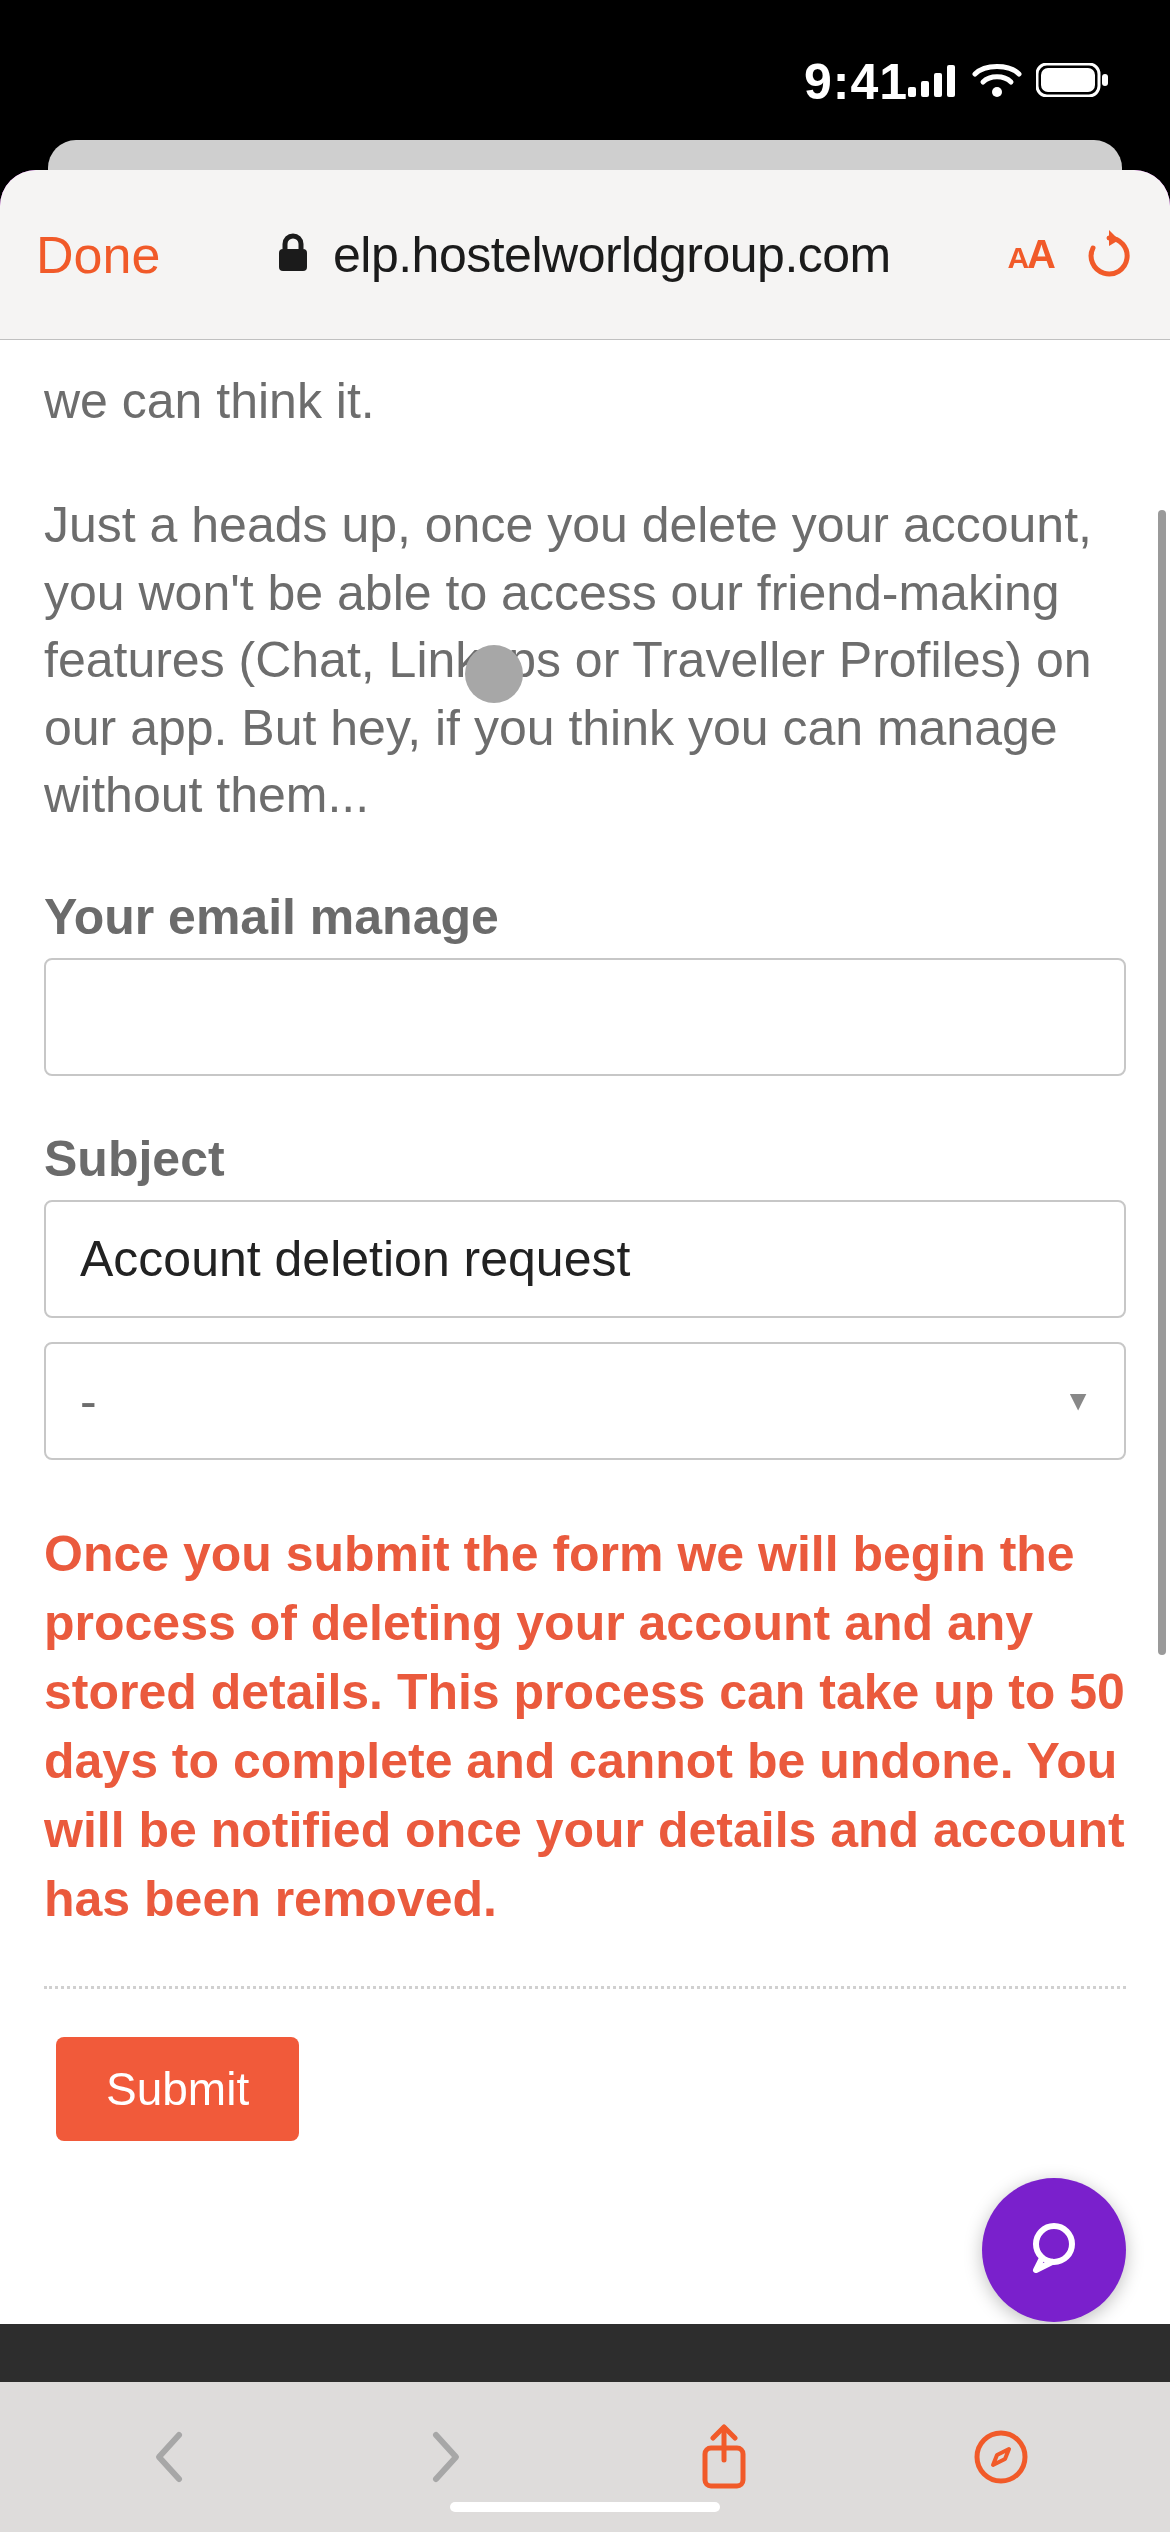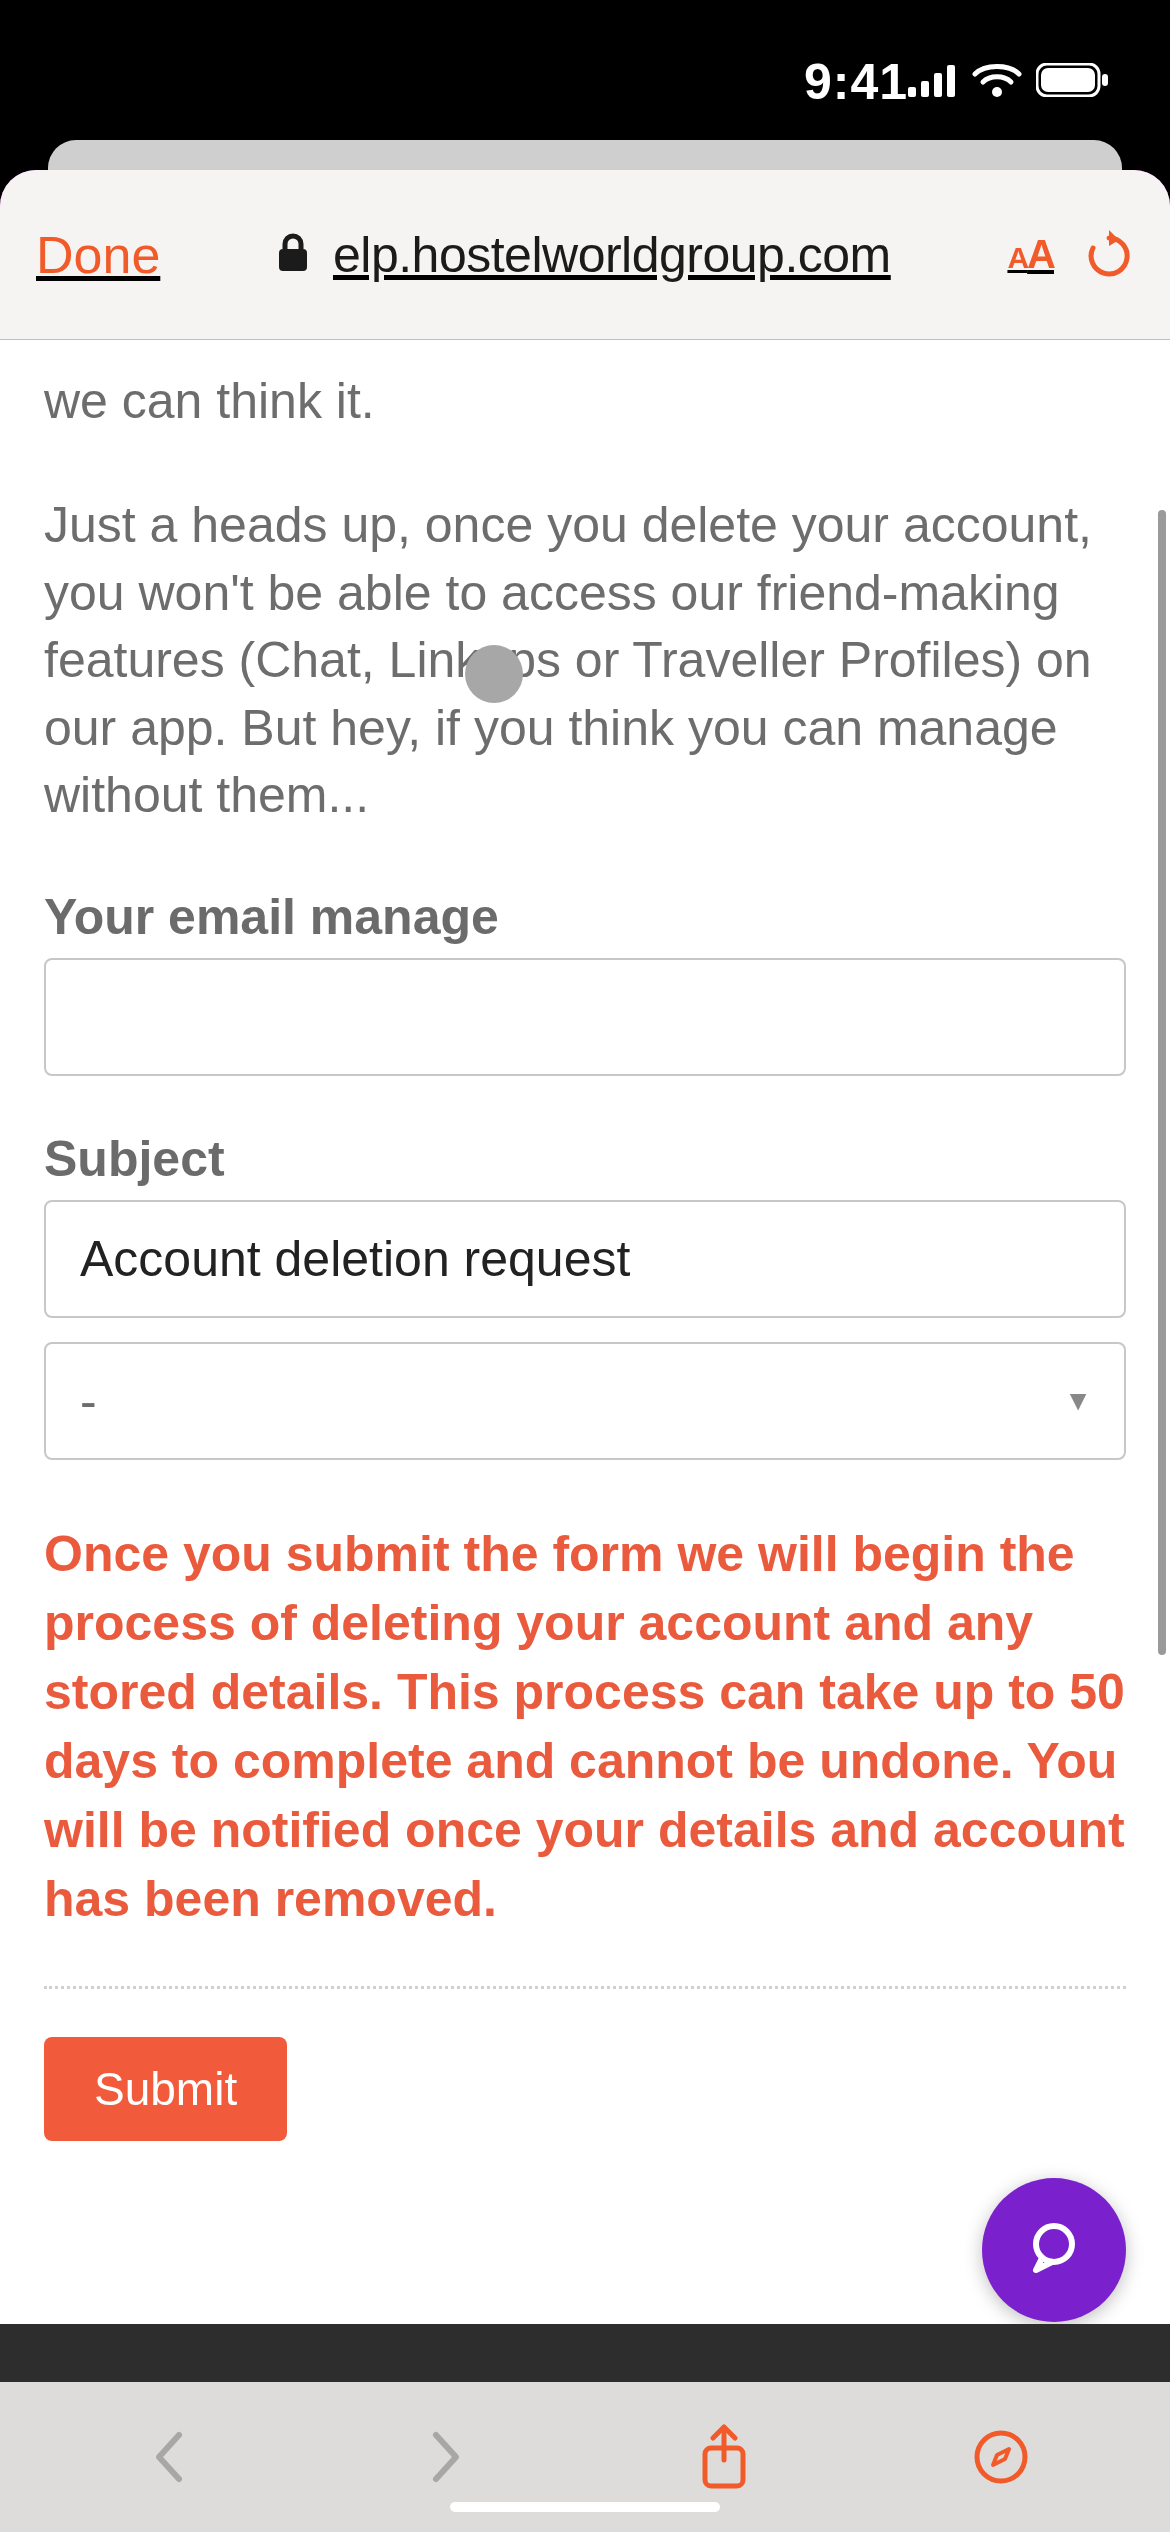--- a/index.html
+++ b/index.html
@@ -8,21 +8,21 @@
 
   
   .status-bar { position: absolute; top: 12px; left: 0; right: 0; height: 140px; display: flex; align-items: center; justify-content: flex-end; padding: 0 60px 0 120px; color: #fff; }
   .sb-time { font-size: 50px; font-weight: 600; letter-spacing: 1px; }
   .sb-right { display: flex; align-items: center; gap: 14px; }
 
   
   .behind-panel { position: absolute; top: 140px; left: 48px; right: 48px; height: 80px; background: #cfcfcf; border-top-left-radius: 28px; border-top-right-radius: 28px; }
 
   
-  .sheet { position: absolute; top: 170px; left: 0; right: 0; bottom: 0; background: #d946ef; border-top-left-radius: 36px; border-top-right-radius: 36px; overflow: hidden; text-decoration: underline; }
+  .sheet { position: absolute; top: 170px; left: 0; right: 0; bottom: 0; background: #d946ef; border-top-left-radius: 36px; border-top-right-radius: 36px; overflow: hidden; }
 
   
   .browser-bar { height: 170px; display: flex; align-items: center; padding: 0 36px; gap: 30px; border-bottom: 1px solid #c0c0c0; background: #f5f4f3; }
   .done { color: #f15a29; font-size: 52px; font-weight: 400; }
   .url-wrap { flex: 1; display: flex; align-items: center; justify-content: center; gap: 24px; }
   .url-text { font-size: 50px; font-weight: 500; color: #1b1b1b; letter-spacing: -0.5px; }
   .aa { color: #f15a29; font-size: 40px; font-weight: 600; display: flex; align-items: baseline; letter-spacing: -2px; }
   .aa .small { font-size: 30px; }
   .reload { width: 50px; height: 50px; display: flex; align-items: center; justify-content: center; }
 
@@ -34,21 +34,21 @@
   .truncated-line { margin-top: 26px; color: #6d6d6d; font-size: 50px; line-height: 1.4; }
   .para-gray { margin-top: 56px; color: #6d6d6d; font-size: 50px; line-height: 1.35; }
   .label { margin-top: 54px; color: #6b6b6b; font-size: 50px; font-weight: 600; }
   .label.first { margin-top: 58px; }
   .input { width: 100%; height: 118px; margin-top: 12px; border: 2px solid #c7c7c7; border-radius: 8px; background: #fff; font-size: 50px; padding: 0 34px; color: #222; font-family: inherit; }
   .select-wrap { position: relative; width: 100%; margin-top: 24px; }
   .select { width: 100%; height: 118px; border: 2px solid #c7c7c7; border-radius: 8px; background: #fff; font-size: 50px; padding: 0 34px; color: #6d6d6d; appearance: none; font-family: inherit; }
   .select-caret { position: absolute; right: 34px; top: 50%; transform: translateY(-50%); color: #888; font-size: 28px; pointer-events:none; }
   .warning { margin-top: 60px; color: #ea5a3d; font-size: 50px; font-weight: 700; line-height: 1.38; }
   .dotted-hr { margin-top: 52px; border: none; border-top: 3px dotted #d0d0d0; }
-  .submit { margin-top: 48px; display: inline-flex; align-items: center; justify-content: center; height: 104px; padding: 0 50px; background: #f15a3a; color: #fff; font-size: 46px; font-weight: 500; border: none; border-radius: 8px; cursor: pointer; }
+  .submit { margin-top: 48px; display: inline-flex; align-items: center; justify-content: center; height: 104px; padding: 0 50px; background: #f15a3a; color: #fff; font-size: 46px; font-weight: 500; border: none; border-radius: 8px; cursor: pointer; margin-left: 12px; }
 
   .chat-fab { position: absolute; right: 44px; bottom: 210px; width: 144px; height: 144px; border-radius: 72px; background: #7a20cc; display:flex; align-items:center; justify-content:center; box-shadow: 0 4px 18px rgba(0,0,0,.25); }
 
   
   .dark-strip { position: absolute; left: 0; right: 0; bottom: 150px; height: 58px; background: #2d2d2d; }
 
   
   .bottom-nav { position: absolute; left: 0; right: 0; bottom: 0; height: 150px; background: #dedcdb; display: flex; align-items: center; justify-content: space-around; padding: 0 30px; }
   .nav-btn { width: 80px; height: 80px; display:flex; align-items:center; justify-content:center; }
 

